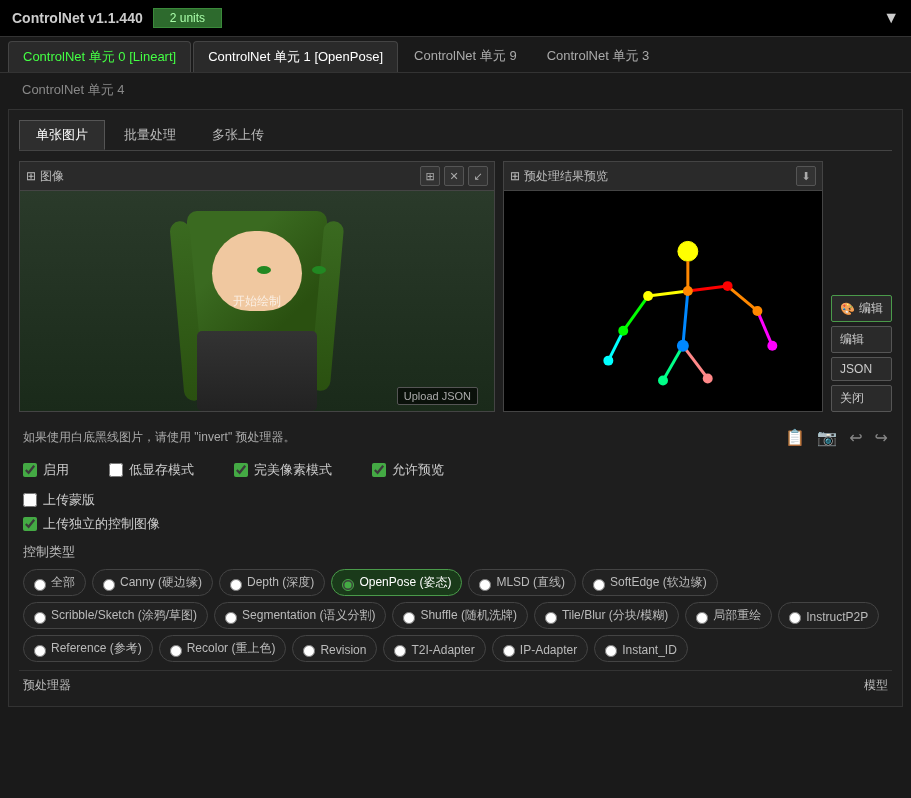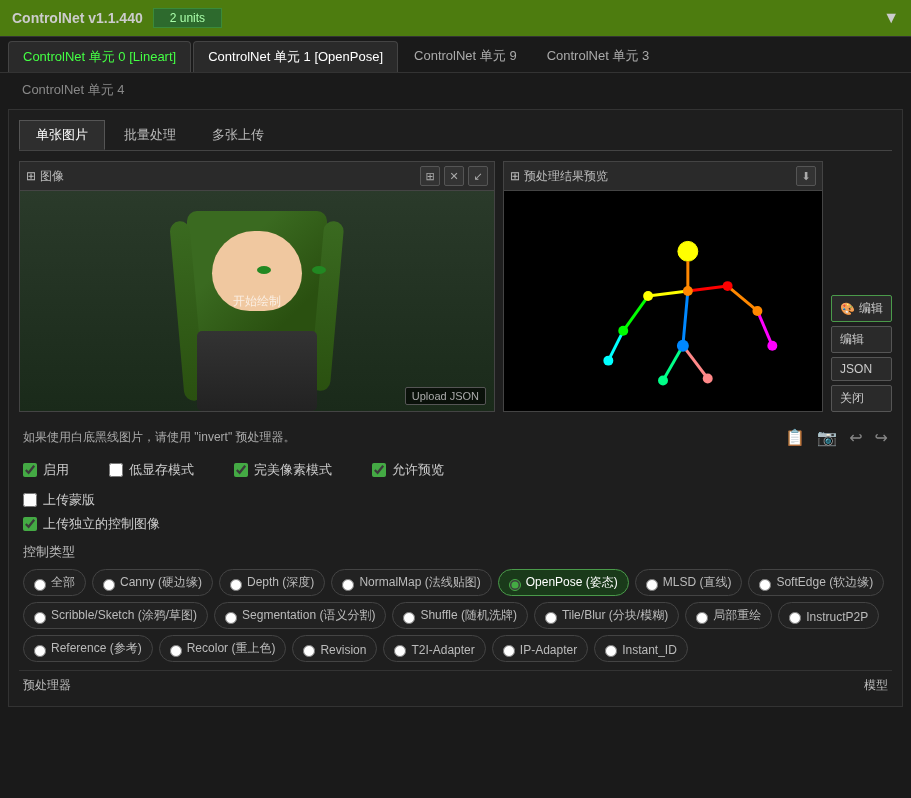--- a/index.html
+++ b/index.html
@@ -7,21 +7,21 @@
       background: #1a1a1a;
       color: #ccc;
       font-family: 'Microsoft YaHei', Arial, sans-serif;
       font-size: 13px;
       width: 911px;
       min-height: 798px;
     }
 
     
     .top-bar {
-      background: #4d7c0f;
+      background: #000000;
       padding: 8px 12px;
       display: flex;
       align-items: center;
       justify-content: space-between;
       border-bottom: 1px solid #333;
     }
     .top-bar-left {
       display: flex;
       align-items: center;
       gap: 10px;
@@ -248,21 +248,21 @@
       left: 50%;
       transform: translate(-50%, -50%);
       color: rgba(255,255,255,0.7);
       font-size: 12px;
       pointer-events: none;
       white-space: nowrap;
     }
     .upload-json-label {
       position: absolute;
       bottom: 6px;
-      right: 8px;
+      right: 16px;
       background: rgba(0,0,0,0.6);
       color: #aaa;
       font-size: 11px;
       padding: 2px 6px;
       border: 1px solid #555;
       border-radius: 2px;
       cursor: pointer;
     }
 
     
@@ -588,24 +588,20 @@
       <span>全部</span>
     </label>
     <label class="radio-item">
       <input type="radio" name="ctrl" style="">
       <span>Canny (硬边缘)</span>
     </label>
     <label class="radio-item">
       <input type="radio" name="ctrl" style="">
       <span>Depth (深度)</span>
     </label>
-    <label class="radio-item">
-      <input type="radio" name="ctrl" style="">
-      <span>NormalMap (法线贴图)</span>
-    </label>
     <label class="radio-item active">
       <input type="radio" name="ctrl" checked="" style="">
       <span>OpenPose (姿态)</span>
     </label>
     <label class="radio-item">
       <input type="radio" name="ctrl" style="">
       <span>MLSD (直线)</span>
     </label>
     <label class="radio-item">
       <input type="radio" name="ctrl" style="">

